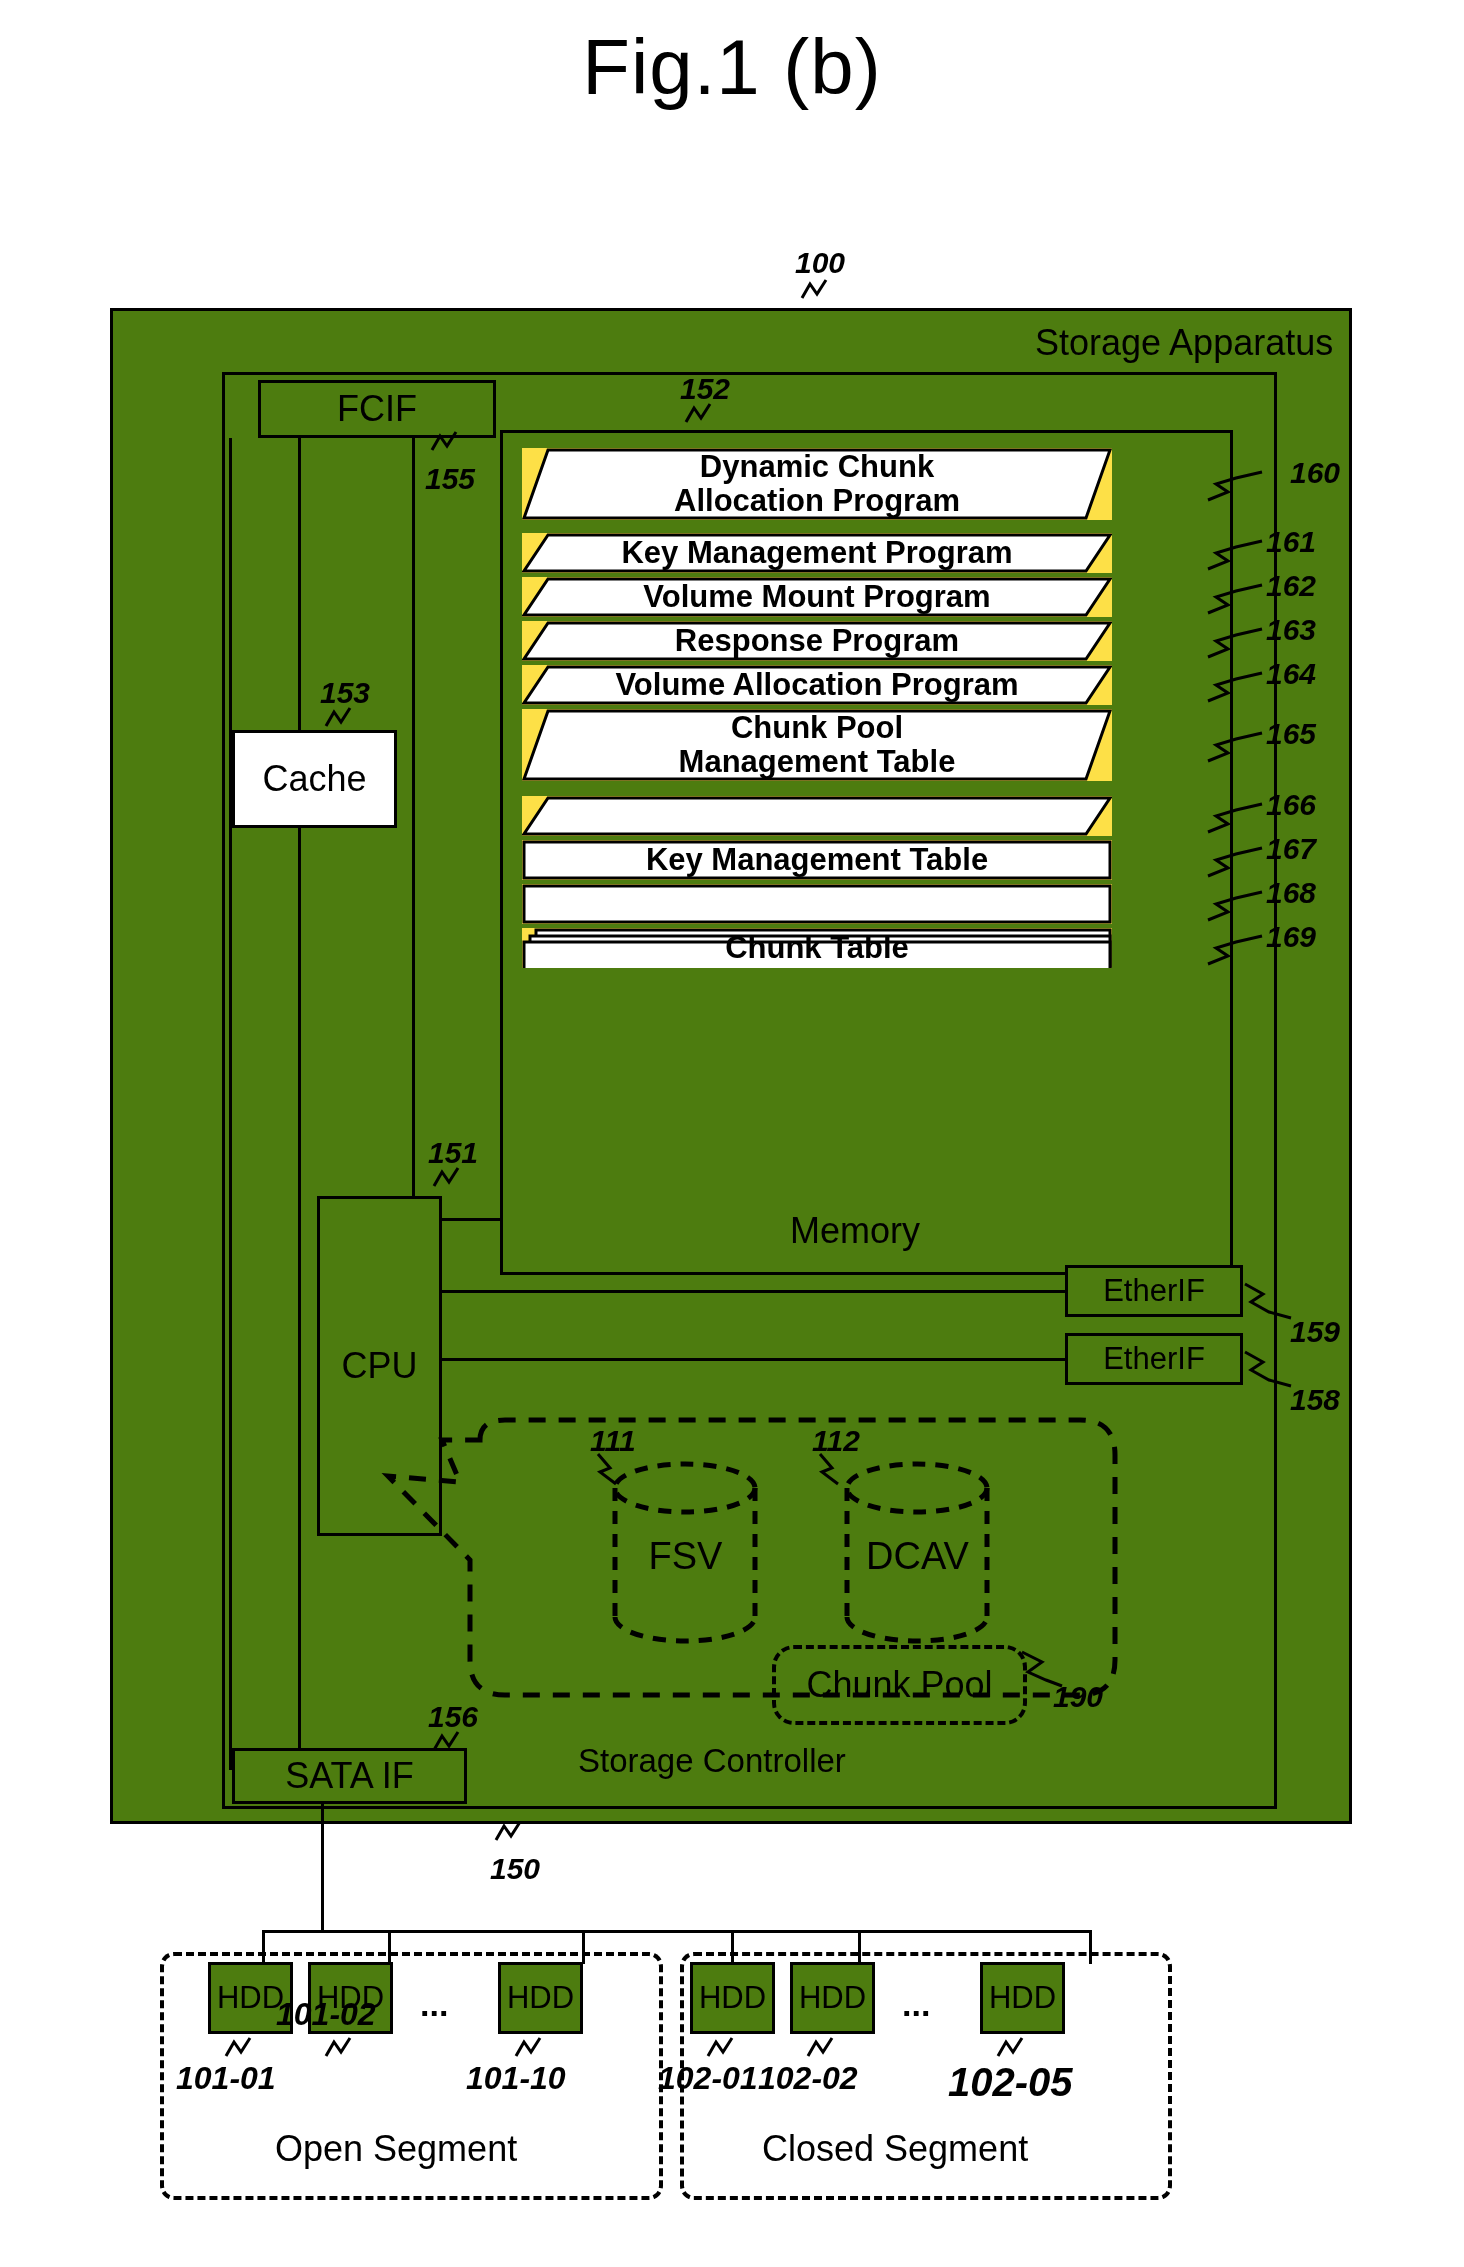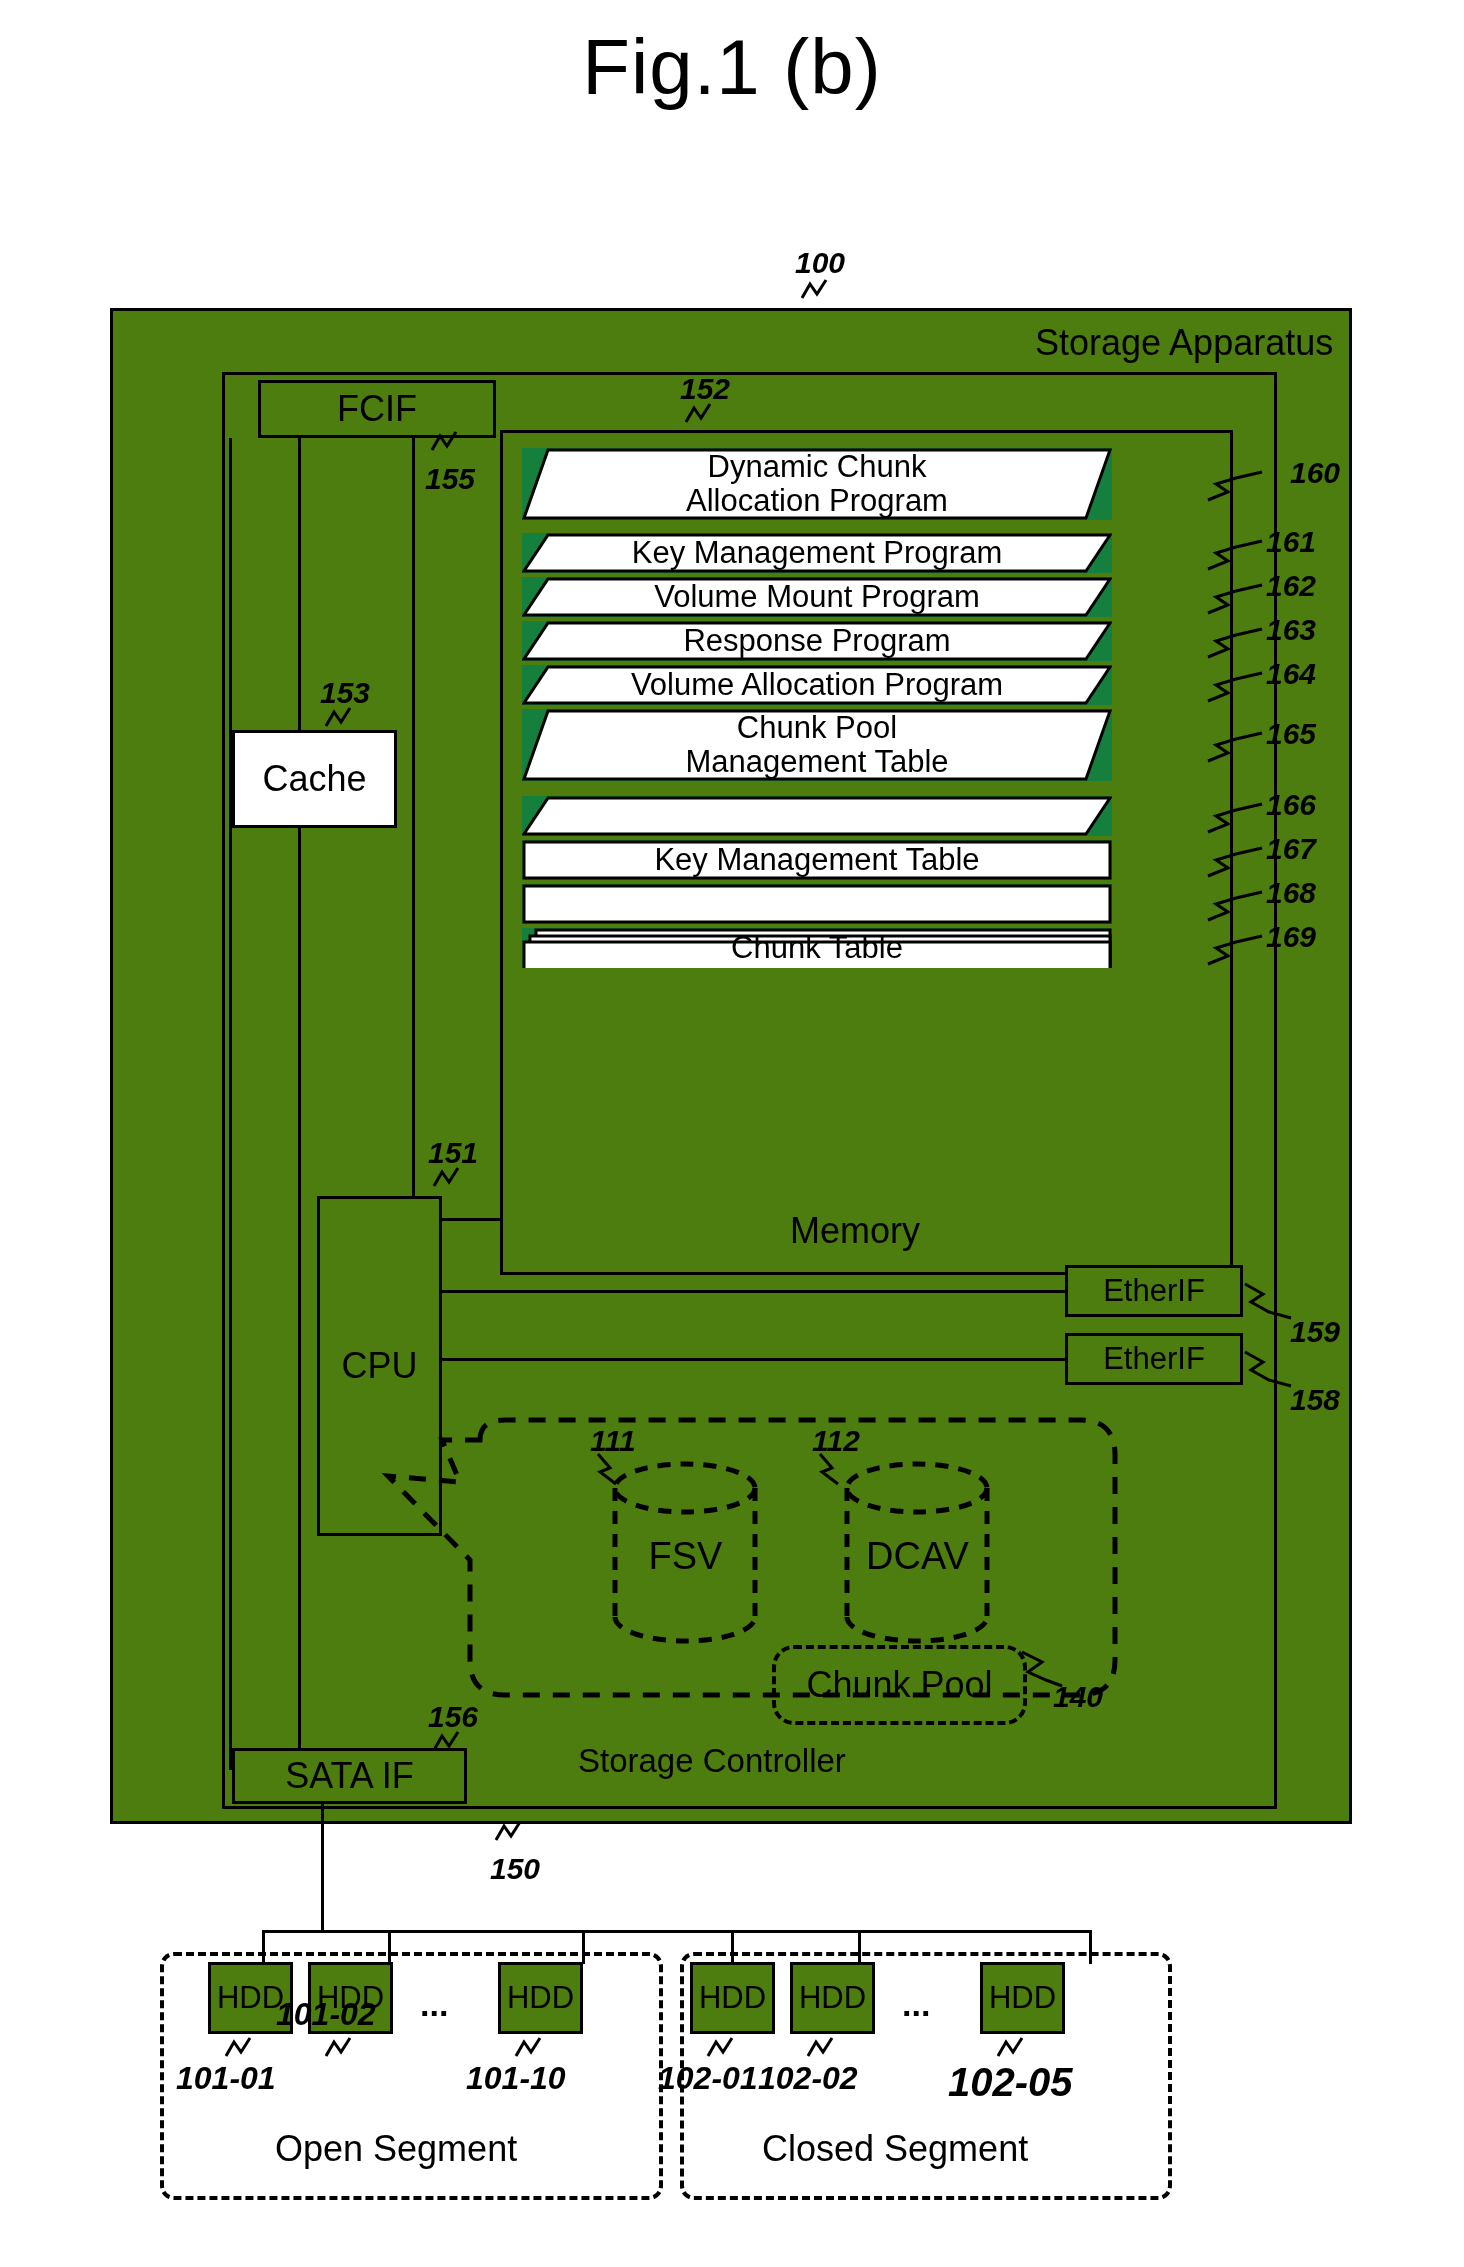--- a/index.html
+++ b/index.html
@@ -12,22 +12,22 @@
   
   .box{position:absolute;border:3px solid #000;background:#4d7c0f;box-sizing:border-box;
        display:flex;align-items:center;justify-content:center;}
   .label{position:absolute;font-style:italic;font-weight:bold;font-size:30px;
          white-space:nowrap;}
   .txt{position:absolute;white-space:nowrap;}
   
   .hline{position:absolute;background:#000;height:3px;}
   .vline{position:absolute;background:#000;width:3px;}
   
-  .pgram{position:absolute;box-sizing:border-box;background:#15803d;
-         display:flex;align-items:center;justify-content:center;text-align:center;}
+  .pgram{position:absolute;box-sizing:border-box;background:#fde047;
+         display:flex;align-items:center;justify-content:center;text-align:center;font-weight:bold;}
   .pgram > span{position:relative;z-index:2;}
   .pgram svg{position:absolute;left:0;top:0;width:100%;height:100%;z-index:1;}
   .squig{position:absolute;width:34px;height:22px;}
   .dashed{position:absolute;box-sizing:border-box;border:4px dashed #000;background:transparent;}
   .cyl{position:absolute;}
   .cyl svg{position:absolute;left:0;top:0;}
   .cyl span{position:absolute;left:0;width:100%;text-align:center;}
 </style>
 </head>
 <body>
@@ -239,21 +239,21 @@
 </div>
 <div class="label" style="left:812px;top:1424px;">112</div>
 <svg class="abs" style="left:816px;top:1452px;width:40px;height:34px;" viewBox="0 0 40 34">
   <path d="M4 2 L16 16 L6 20 L22 32" stroke="#000" stroke-width="3" fill="none"></path>
 </svg>
 
 <div class="dashed" style="left:772px;top:1645px;width:255px;height:80px;border-radius:22px;
       display:flex;align-items:center;justify-content:center;font-size:36px;">
   <span>Chunk Pool</span>
 </div>
-<div class="label" style="left:1053px;top:1680px;">140</div>
+<div class="label" style="left:1053px;top:1680px;">190</div>
 <svg class="abs" style="left:1020px;top:1646px;width:44px;height:46px;" viewBox="0 0 44 46">
   <path d="M2 6 L22 16 L8 26 L26 34 L42 40" stroke="#000" stroke-width="3" fill="none"></path>
 </svg>
 
 <div class="box" style="left:232px;top:1748px;width:235px;height:56px;font-size:36px;">
   <span>SATA IF</span>
 </div>
 <div class="label" style="left:428px;top:1700px;">156</div>
 <svg class="squig" style="left:432px;top:1730px;" viewBox="0 0 34 22">
   <path d="M2 20 L10 6 L17 16 L26 2" stroke="#000" stroke-width="3" fill="none"></path>

